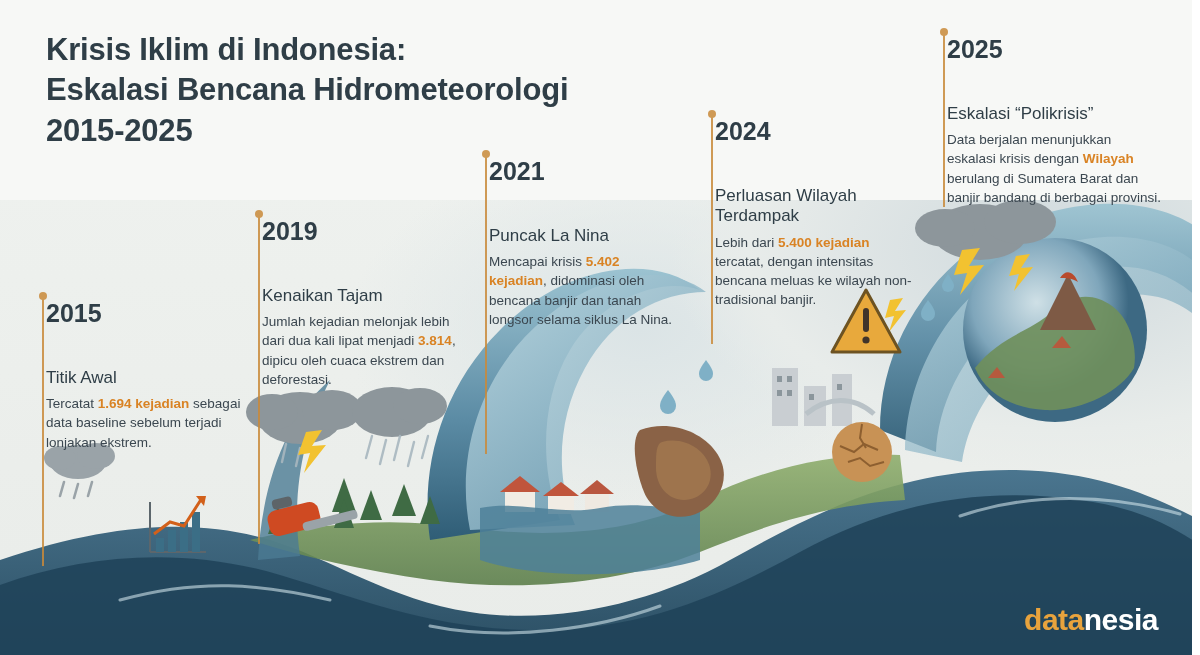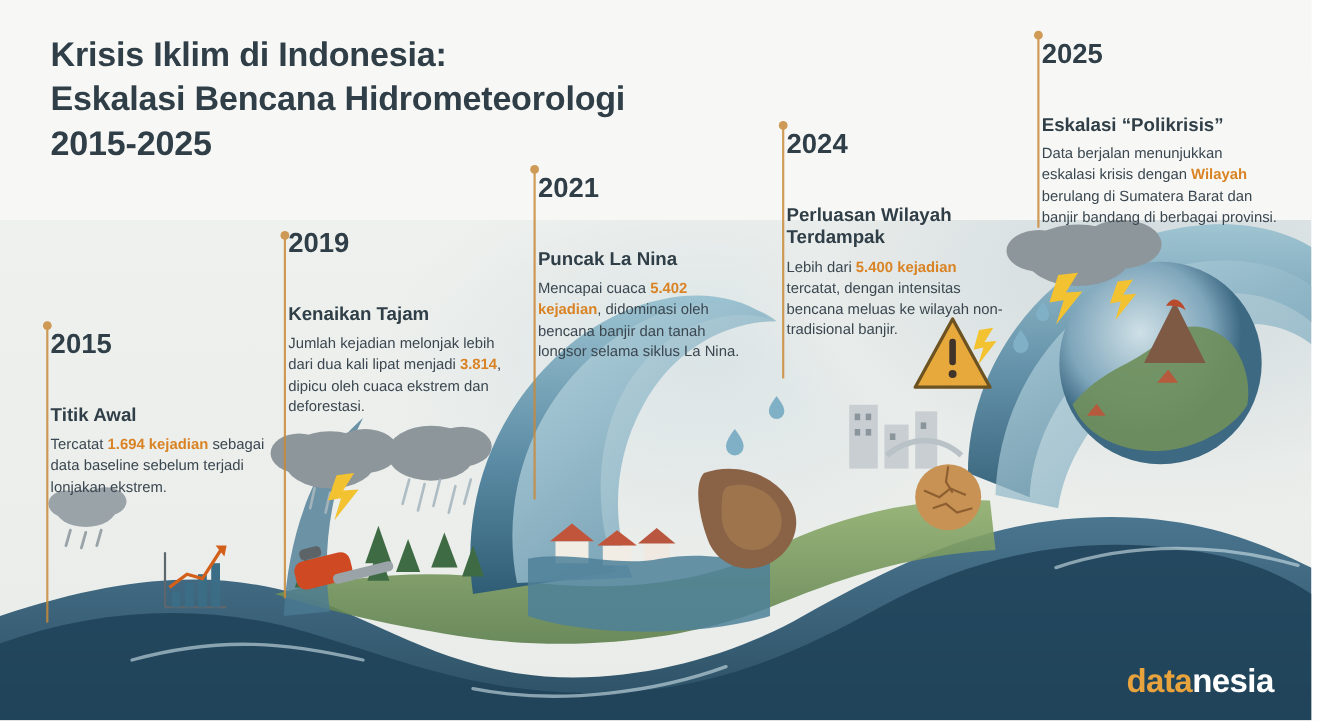--- a/index.html
+++ b/index.html
@@ -50,30 +50,30 @@
     letter-spacing: -0.2px;
     color: #2f3e47;
     white-space: nowrap;
   }
   .entry { position: absolute; }
   .entry .year {
     font-size: 25px; font-weight: bold; color: #2f3e47;
     line-height: 1.1; margin-bottom: 4px;
   }
   .entry .subtitle {
-    font-size: 17px; font-weight: bold; color: #2f3e47;
+    font-size: 17px; font-weight: normal; color: #2f3e47;
     line-height: 1.22; margin-bottom: 6px; margin-top: 40px;
   }
   .entry .body {
     font-size: 13.5px; color: #3b4750; line-height: 1.42;
   }
   .entry .body b { color: #d98324; font-weight: bold; }
   
   #e2015 { left: 46px;  top: 300px; width: 195px; }
-  #e2019 { left: 262px; top: 208px; width: 200px; }
+  #e2019 { left: 262px; top: 218px; width: 200px; }
   #e2021 { left: 489px; top: 158px; width: 190px; }
   #e2024 { left: 715px; top: 118px; width: 205px; }
   #e2025 { left: 947px; top: 36px;  width: 215px; }
 
   #t2015 { left: 42px;  top: 296px; height: 270px; }
   #t2019 { left: 258px; top: 214px; height: 330px; }
   #t2021 { left: 485px; top: 154px; height: 300px; }
   #t2024 { left: 711px; top: 114px; height: 230px; }
   #t2025 { left: 943px; top: 32px;  height: 175px; }
 
@@ -289,21 +289,21 @@
 
   <div class="entry" id="e2019">
     <div class="year">2019</div>
     <div class="subtitle">Kenaikan Tajam</div>
     <div class="body"><span>Jumlah kejadian melonjak lebih dari dua kali lipat menjadi </span><b>3.814</b><span>, dipicu oleh cuaca ekstrem dan deforestasi.</span></div>
   </div>
 
   <div class="entry" id="e2021">
     <div class="year">2021</div>
     <div class="subtitle">Puncak La Nina</div>
-    <div class="body"><span>Mencapai cuaca </span><b>5.402 kejadian</b><span>, didominasi oleh bencana banjir dan tanah longsor selama siklus La Nina.</span></div>
+    <div class="body"><span>Mencapai krisis </span><b>5.402 kejadian</b><span>, didominasi oleh bencana banjir dan tanah longsor selama siklus La Nina.</span></div>
   </div>
 
   <div class="entry" id="e2024">
     <div class="year">2024</div>
     <div class="subtitle">Perluasan Wilayah Terdampak</div>
     <div class="body"><span>Lebih dari </span><b>5.400 kejadian</b><span> tercatat, dengan intensitas bencana meluas ke wilayah non-tradisional banjir.</span></div>
   </div>
 
   <div class="entry" id="e2025">
     <div class="year">2025</div>

